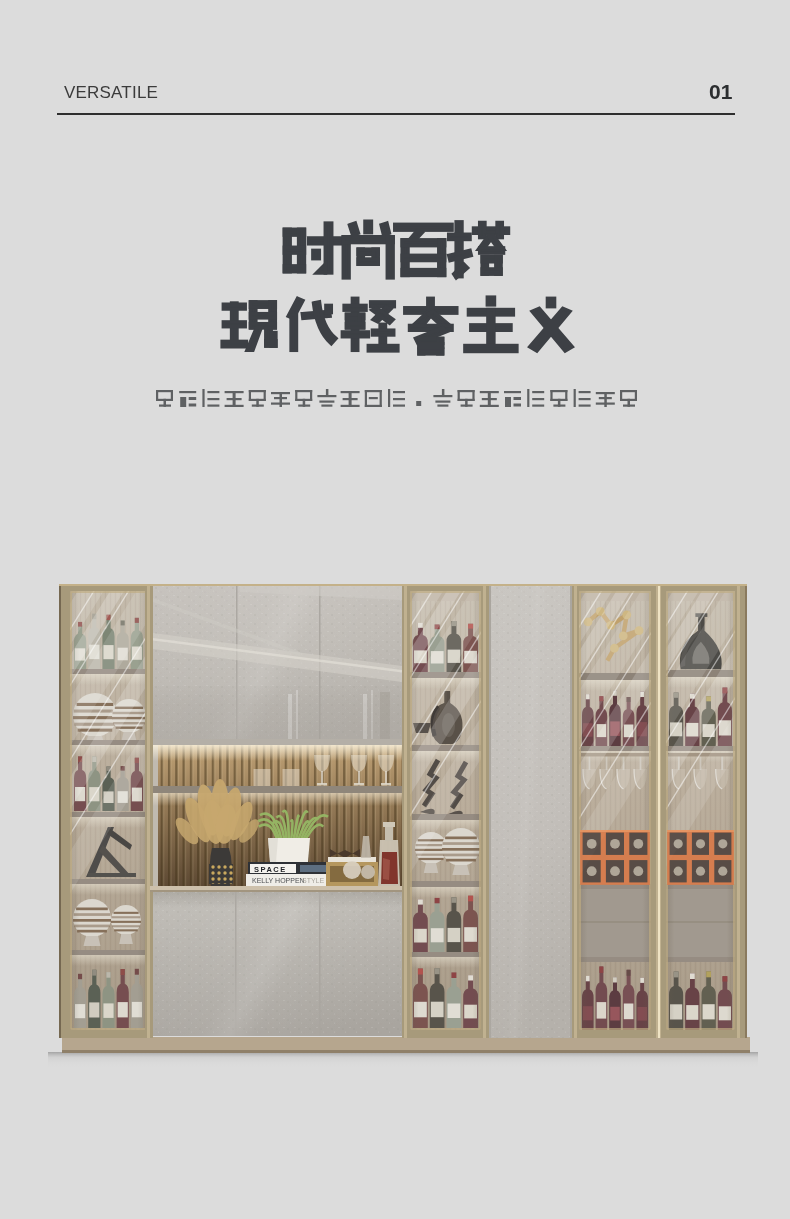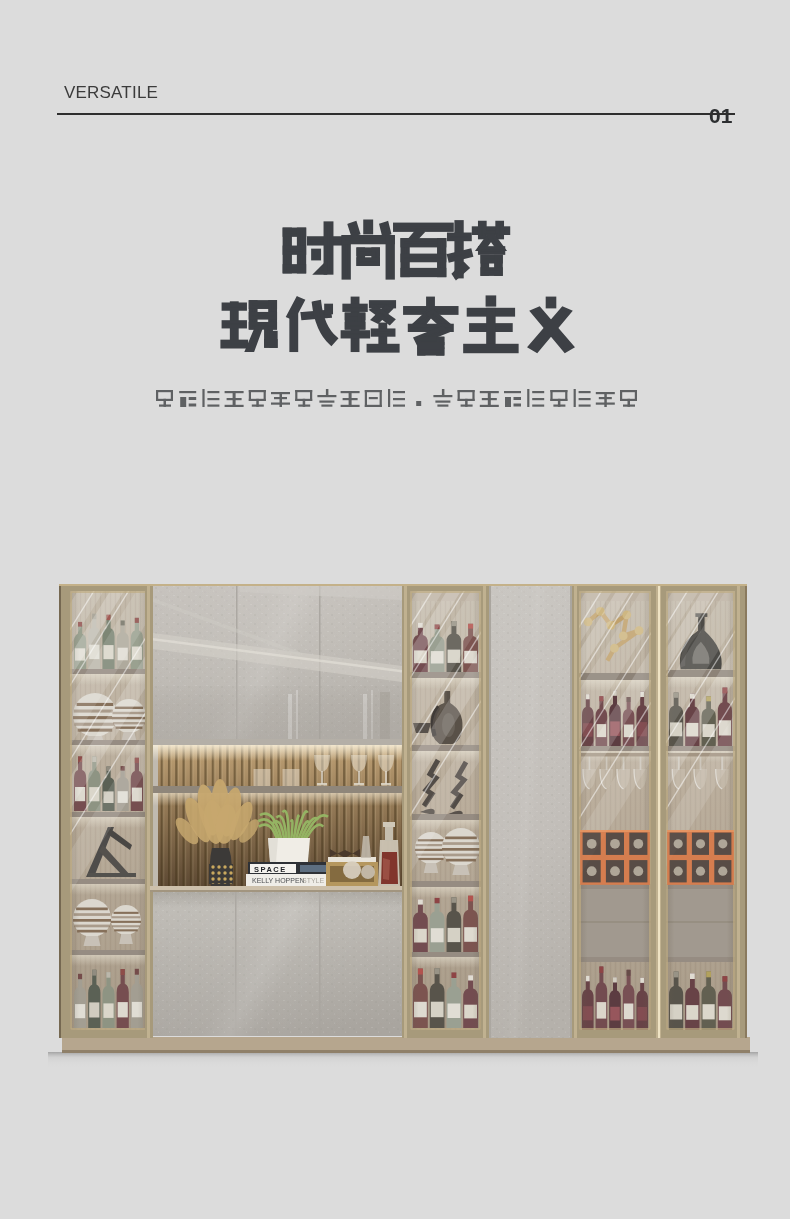--- a/index.html
+++ b/index.html
@@ -1,17 +1,17 @@
 <!DOCTYPE html>
 <html><head><meta charset="utf-8">
 <style>
 html,body{margin:0;padding:0;}
 body{width:790px;height:1219px;background:#dcdcdc;position:relative;overflow:hidden;font-family:"Liberation Sans",sans-serif;}
 .vers{position:absolute;left:58px;top:83px;font-size:17px;color:#3b3b3b;letter-spacing:.2px;margin-left:6px;}
-.num{position:absolute;left:709px;top:81px;font-size:21px;font-weight:bold;color:#2c2e30;line-height:1;margin-top:24px;}
+.num{position:absolute;left:709px;top:81px;font-size:21px;font-weight:bold;color:#2c2e30;line-height:1;}
 .rule{position:absolute;left:57px;top:113px;width:678px;height:2px;background:#2e2e2e;}
 svg.main{position:absolute;left:0;top:0;}
 </style></head><body>
 <div class="vers">VERSATILE</div>
 <div class="num">01</div>
 <div class="rule"></div>
 <svg class="main" width="790" height="1219" viewBox="0 0 790 1219" font-family="Liberation Sans,sans-serif">
 <defs>
 <linearGradient id="shad" x1="0" y1="0" x2="0" y2="1">
  <stop offset="0" stop-color="#858585" stop-opacity="0.65"></stop>

